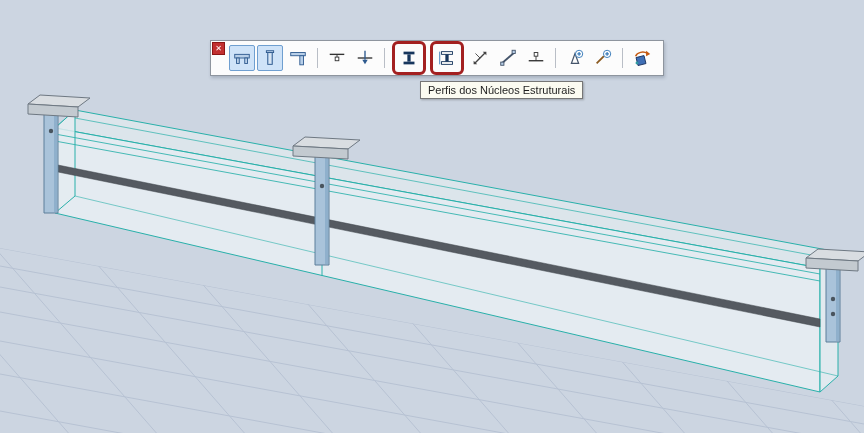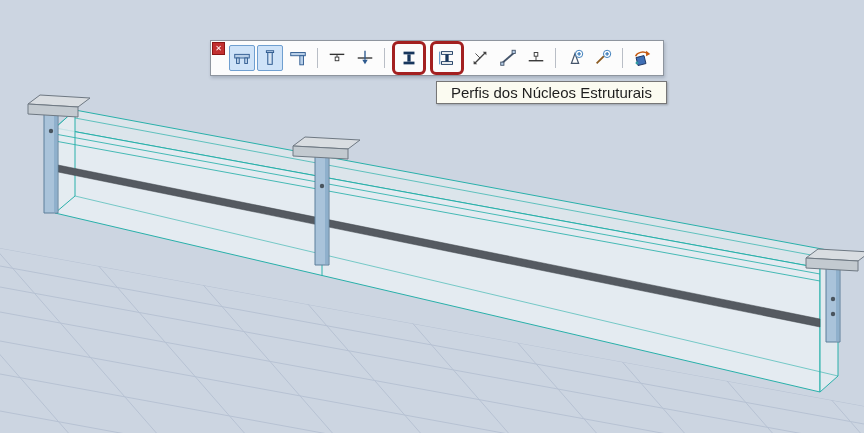--- a/index.html
+++ b/index.html
@@ -49,24 +49,24 @@
     border:1px solid var(--selected-border,#6f9fd0);
   }
   .tbtn.redbox{
     outline:3px solid var(--red-highlight,#a32020);
     outline-offset:1px;
     margin:0 5px;
   }
   .tsep{width:1px;height:20px;background:#b9bec6;margin:0 4px;}
 
   .tooltip{
-    position:absolute;left:436px;top:81px;
+    position:absolute;left:420px;top:81px;
     background:#fbfbf1;border:1px solid #767676;
-    padding:2px 14px;
-    font-size:15px;color:#1e1e1e;white-space:nowrap;
+    padding:2px 7px;
+    font-size:11px;color:#1e1e1e;white-space:nowrap;
     box-shadow:1px 1px 2px rgba(0,0,0,.25);
   }
 </style>
 </head>
 <body>
 
 <div class="app" style="--bg: #ccd5e1; --grid-color: #b7c2d3; --edge-color: #29b0aa; --glass-front: rgba(236,242,245,0.75); --glass-top: rgba(224,233,238,0.8); --glass-end: rgba(228,236,241,0.85); --core-color: #555a61; --steel-fill: #a9c3da; --steel-shade: #8fb0cc; --steel-edge: #5d7e9a; --cap-fill: #c3cad0; --cap-top-fill: #d9dde1; --cap-edge: #6e7882; --hole-color: #49545e; --toolbar-bg: #fcfcfc; --red-highlight: #a32020; --selected-bg: #cfe3f8; --selected-border: #6f9fd0;">
 
   <svg class="scene-svg" width="864" height="433" viewBox="0 0 864 433">
     <defs>

